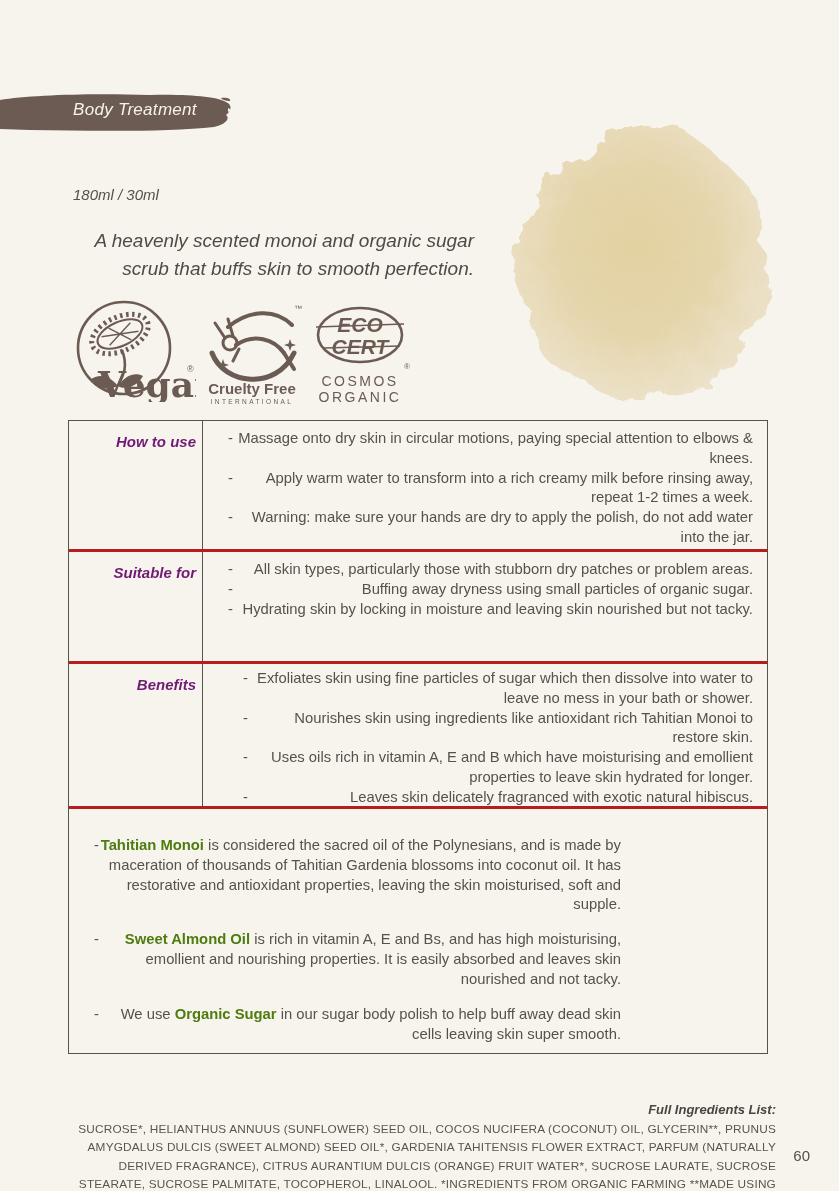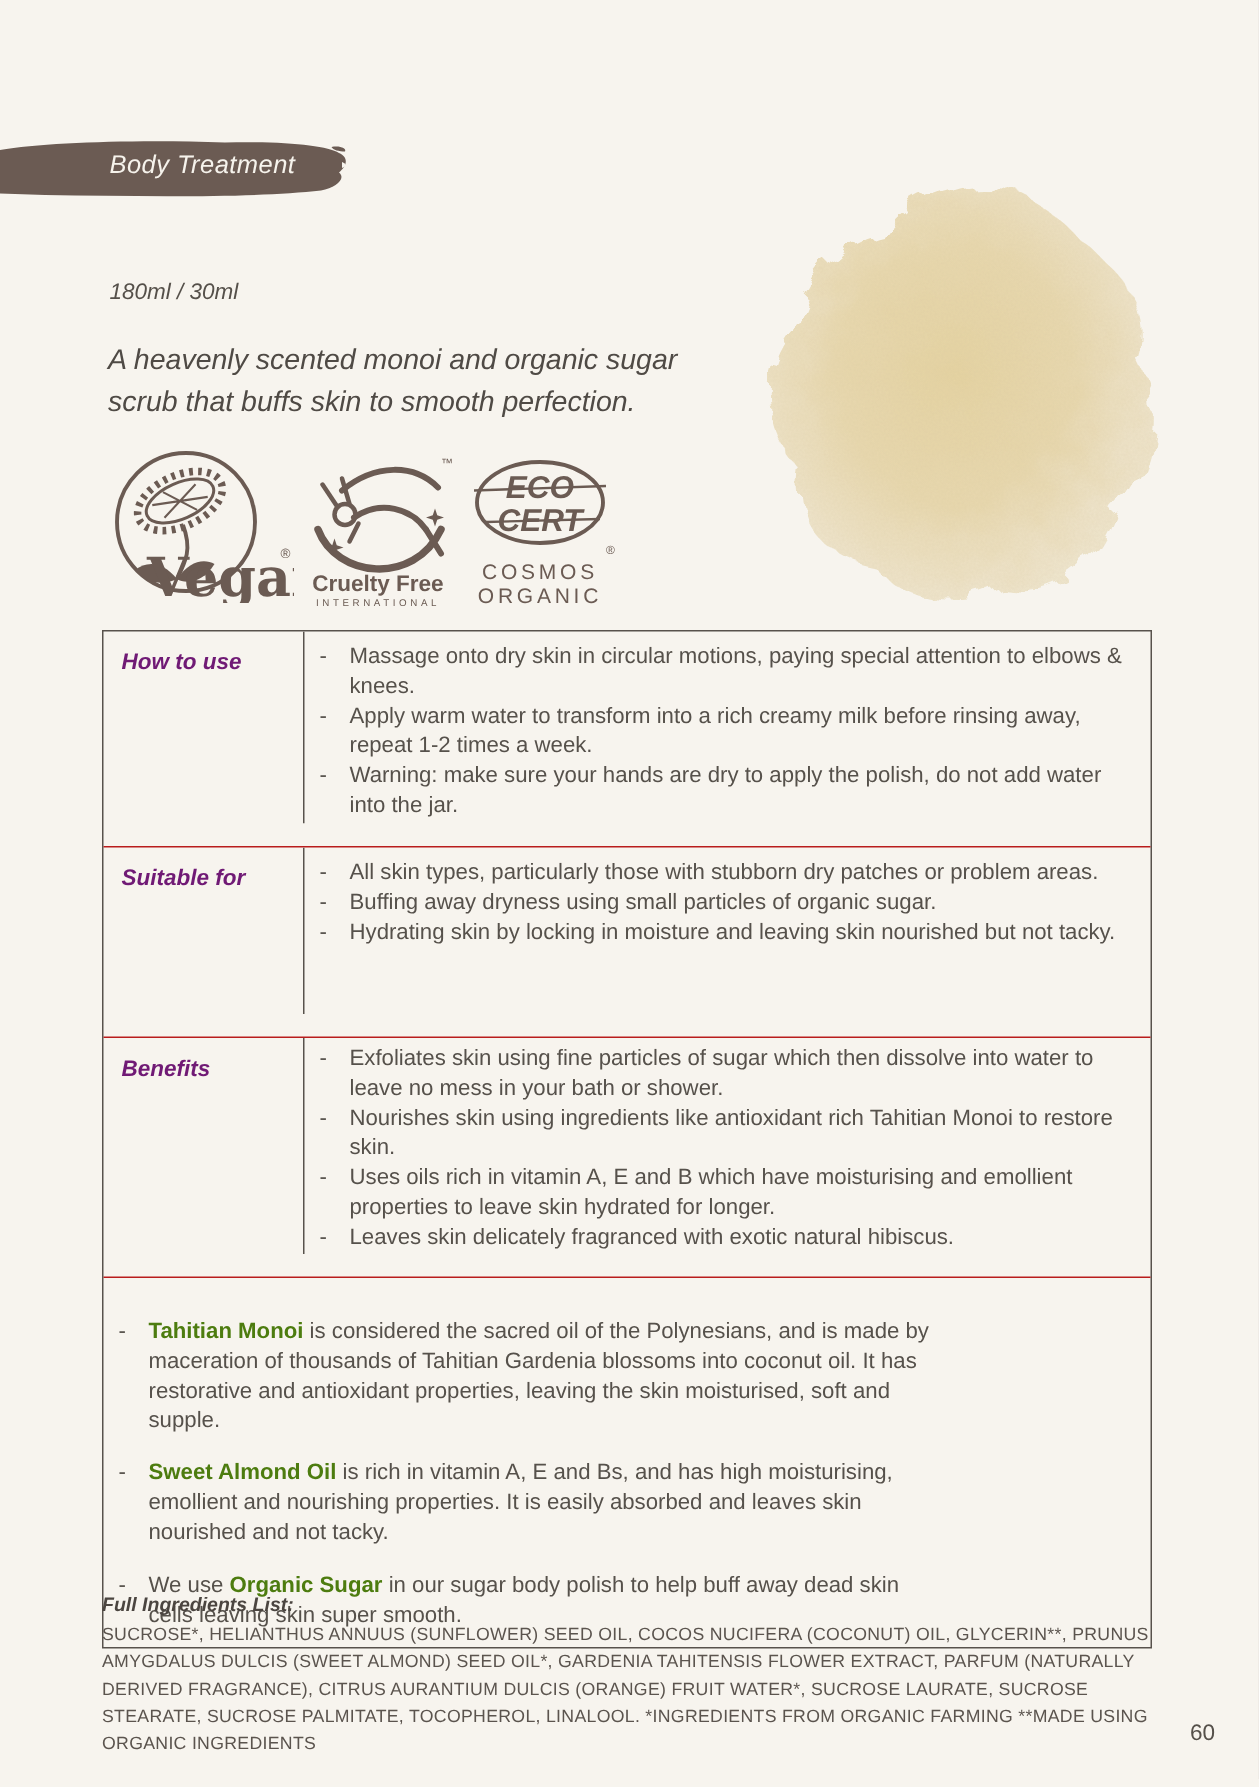--- a/index.html
+++ b/index.html
@@ -1,20 +1,20 @@
 <!DOCTYPE html>
 <html><head>
 <meta charset="utf-8">
 <style>
   * { margin:0; padding:0; box-sizing:border-box; }
   html,body { background:#e9e6df; }
   .page {
     position:relative; width:839px; height:1191px; margin:0 auto;
     background:#f7f4ee; overflow:hidden;
-    font-family:"Liberation Sans", sans-serif; color:#56514b;
+    font-family:"Liberation Sans", sans-serif; color:#56514b;text-align:right;
   }
   
   .badge { position:absolute; left:0; top:92px; width:233px; height:40px; }
   .badge svg { position:absolute; left:0; top:0; }
   .badge-label {
     position:absolute; left:73px; top:8px; font-style:italic; font-size:17px;
     letter-spacing:.3px; color:#f6f3ec;
   }
   
   .title {
@@ -32,22 +32,22 @@
   .logo { position:absolute; }
   .logo svg text { fill:#6b5b53; }
   
   .swatch { position:absolute; left:488px; top:106px; }
   
   .info-table {
     position:absolute; left:68px; top:420px; width:700px;
     border:1px solid #58524c; font-size:14.8px; line-height:1.34;
   }
   .t-row { display:flex; overflow:hidden; }
-  .t-row + .t-row { border-top:1px solid #b91c1c;margin-top:15px; }
-  .r0 { height:128px; } .r1 { height:112px; } .r2 { height:145px; } .r3 { height:247px; }
+  .t-row + .t-row { border-top:3px solid #b91c1c; }
+  .r0 { height:128px; } .r1 { height:112px; } .r2 { height:145px;gap:15px; } .r3 { height:247px; }
   .t-label {
     width:134px; flex:none; border-right:1px solid #58524c;
     padding:11px 6px 0 12px; font-style:italic; font-weight:bold;
     font-size:15px; color:#701a75;
   }
   .t-content { flex:1; padding:8px 14px 0 10px; max-width:566px; }
   .r2 .t-content { padding-top:5px; }
   .r3 .t-content { padding-top:27px; }
   .bullet { display:flex; }
   .bullet .dash { width:20px; flex:none; }
@@ -82,21 +82,21 @@
   .photo-sugar {
     background-color:#d9bd92;
     background-image:
       repeating-linear-gradient(100deg, rgba(165,125,80,.55) 0 3px, rgba(0,0,0,0) 3px 11px),
       repeating-linear-gradient(170deg, rgba(238,219,185,.8) 0 4px, rgba(0,0,0,0) 4px 9px),
       repeating-linear-gradient(10deg, rgba(200,168,120,.5) 0 5px, rgba(0,0,0,0) 5px 13px);
   }
   
   .ingredients { position:absolute; left:68px; top:1062px; width:708px; }
   .ingredients-title {
-    font-style:italic; font-weight:bold; font-size:13px; color:#4b4540; margin-bottom:3px;
+    font-style:italic; font-weight:bold; font-size:13px; color:#4b4540; margin-bottom:3px;margin-top:40px;
   }
   .ingredients-text {
     font-size:11.8px; line-height:1.55; letter-spacing:.2px; color:#5b544e;
   }
   .page-number { position:absolute; right:29px; top:1147px; font-size:15px; color:#55504a; }
 </style>
 </head>
 <body>
 
 <div class="page">

